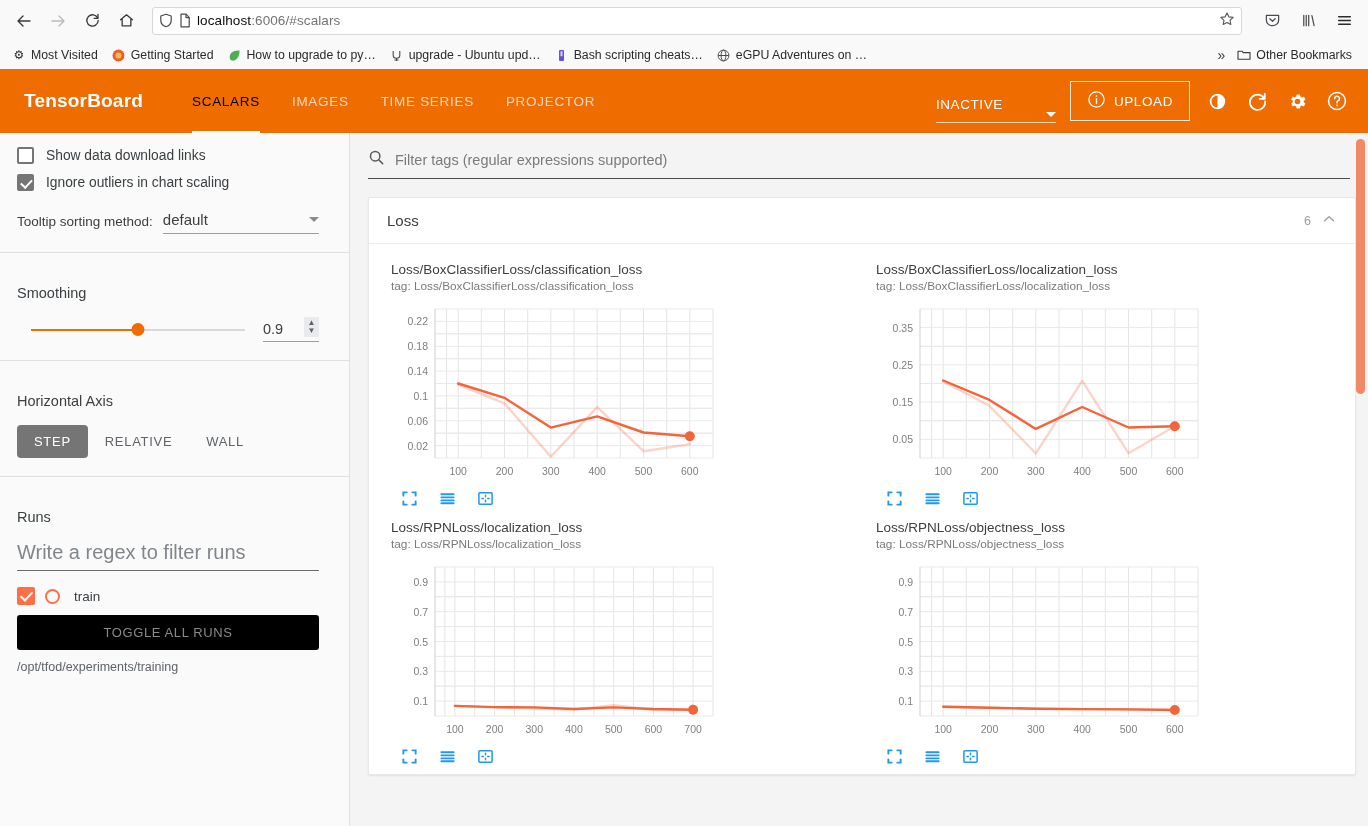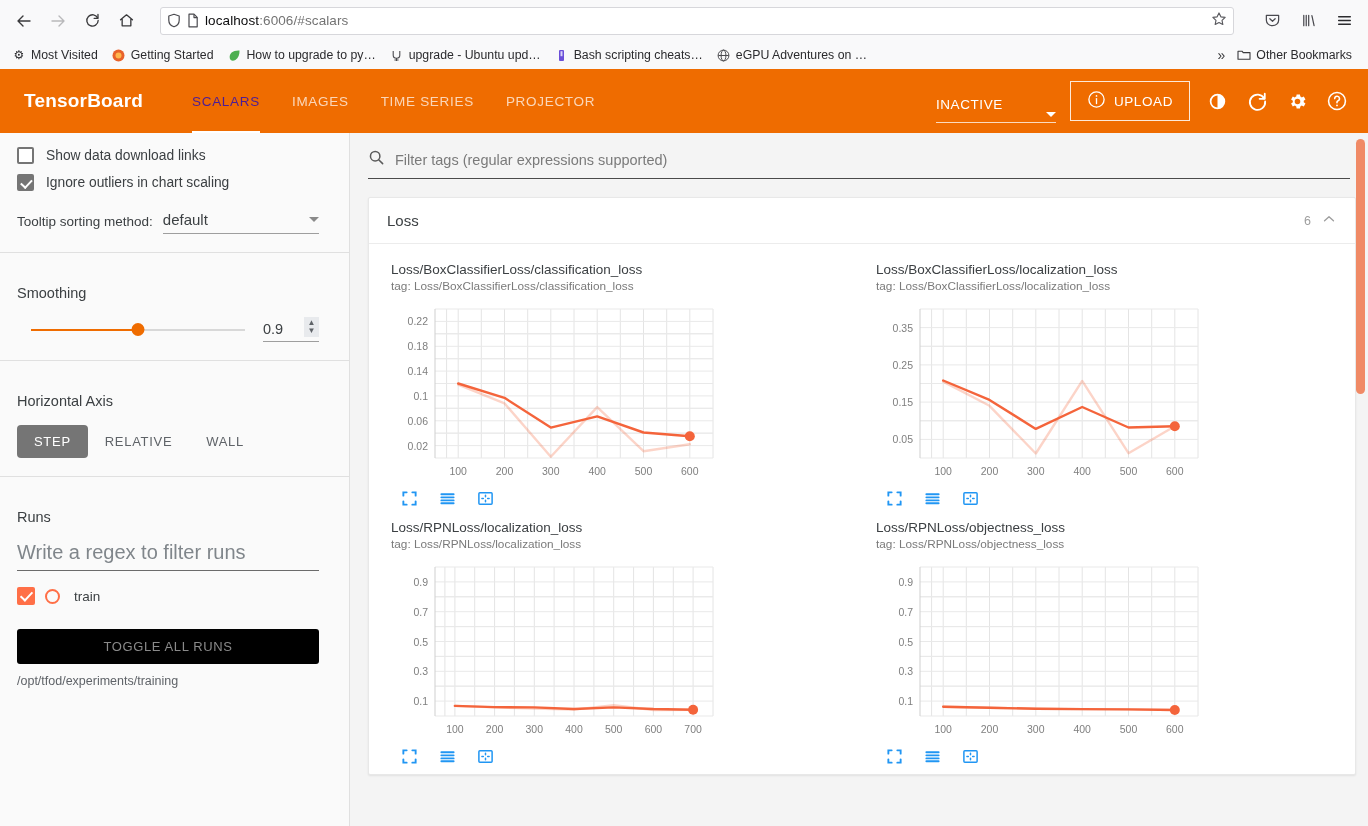--- a/index.html
+++ b/index.html
@@ -17,21 +17,21 @@
     padding: 0 8px; gap: 2px;
   }
   .nav-btn {
     width: 32px; height: 30px; display: flex; align-items: center;
     justify-content: center; border-radius: 3px; color: #3a3a3c;
   }
   .nav-btn.disabled { color: #b9b9bb; }
   .nav-btn svg { display: block; }
 
   .urlbar {
-    flex: 1; height: 28px; margin: 0 16px;
+    flex: 1; height: 28px; margin: 0 8px;
     background: #ffffff; border: 1px solid #d7d7db; border-radius: 3px;
     display: flex; align-items: center; padding: 0 6px; gap: 6px;
   }
   .urlbar-icons { display: flex; align-items: center; gap: 6px; color: #4a4a4f; }
   .url-text { font-size: 13.5px; color: #0c0c0d; flex: 1; letter-spacing: 0.1px; }
   .url-text .dim { color: #737373; }
   .star-btn { color: #5a5a5f; margin-left: auto; }
 
   .toolbar-right { display: flex; align-items: center; gap: 4px; margin-left: 4px; }
 
@@ -53,21 +53,21 @@
     height: 64px; background: #ef6c00; display: flex; align-items: center;
     padding: 0 0 0 24px; color: #fff; position: relative;
   }
   .tb-logo { font-size: 19px; font-weight: bold; letter-spacing: .2px; width: 152px; }
   .tb-tabs { display: flex; align-items: stretch; height: 64px; }
   .tb-tab {
     display: flex; align-items: center; padding: 0 16px;
     font-size: 13.5px; letter-spacing: .7px;
     color: rgba(255,255,255,0.72); position: relative;
   }
-  .tb-tab.active { color: #4c1d95; }
+  .tb-tab.active { color: #000000; }
   .tb-tab.active::after {
     content: ""; position: absolute; left: 16px; right: 16px; bottom: 0;
     height: 2.5px; background: #fff;
   }
   .tb-right { margin-left: auto; display: flex; align-items: center; gap: 14px; padding-right: 18px; }
   .tb-select {
     width: 120px; border-bottom: 1px solid rgba(255,255,255,.75);
     display: flex; align-items: flex-start; padding-bottom: 5px; margin-top: 18px; flex-direction: column;
   }
   .tb-select-label { font-size: 13.5px; letter-spacing: .6px; }
@@ -149,21 +149,21 @@
   .axis-btn {
     padding: 9px 17px; font-size: 13px; letter-spacing: .7px;
     color: #5f6368; border-radius: 4px;
   }
   .axis-btn.active { background: #757575; color: #fff; }
 
   .runs-input {
     border-bottom: 1px solid #6b6b6b; padding-bottom: 6px;
     font-size: 20px; color: #80868b; margin-bottom: 16px;
   }
-  .run-row { display: flex; align-items: center; gap: 10px; margin-bottom: 24px; }
+  .run-row { display: flex; align-items: center; gap: 10px; margin-bottom: 10px; }
   .run-chk {
     width: 18px; height: 18px; background: #ff6f47; border-radius: 2px;
     position: relative; flex: none;
   }
   .run-chk::after {
     content: ""; position: absolute; left: 5.5px; top: 2px;
     width: 5px; height: 10px; border: solid #fff;
     border-width: 0 2px 2px 0; transform: rotate(43deg);
   }
   .run-circle { width: 15px; height: 15px; border: 2px solid #ff6f47; border-radius: 50%; flex: none; }

